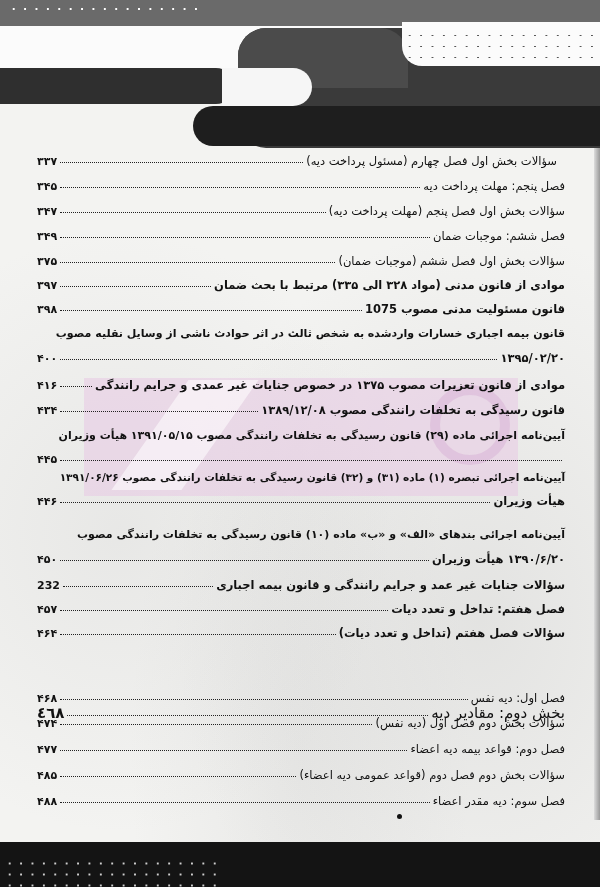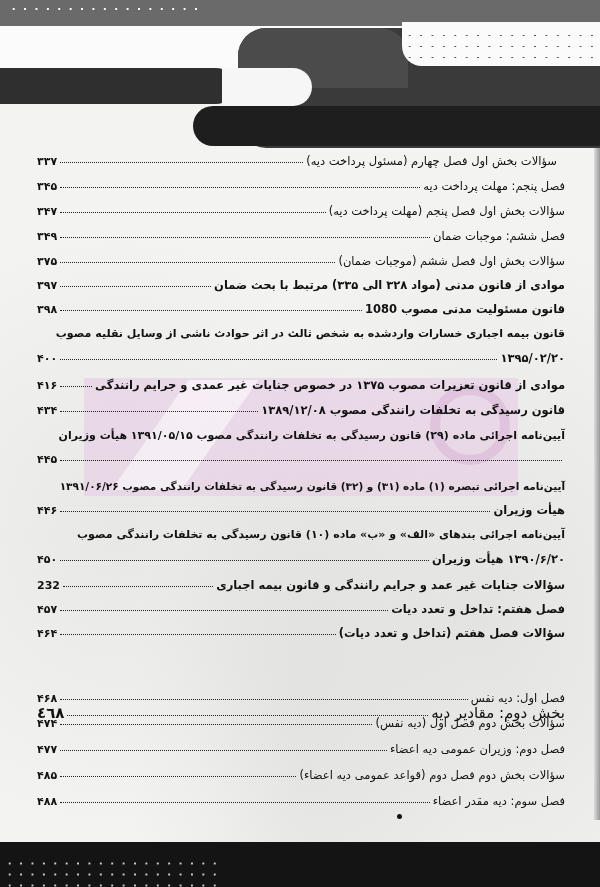--- a/index.html
+++ b/index.html
@@ -191,21 +191,21 @@
   <div class="entry bold" style="top:128px;">
     <div class="row">
         <span class="title">موادی از قانون مدنی (مواد ۳۲۸ الی ۳۳۵) مرتبط با بحث ضمان</span>
         <span class="leader"></span>
         <span class="page">۳۹۷</span>
       </div>
   </div>
 
   <div class="entry bold" style="top:152px;">
     <div class="row">
-        <span class="title">قانون مسئولیت مدنی مصوب 1080</span>
+        <span class="title">قانون مسئولیت مدنی مصوب 1075</span>
         <span class="leader"></span>
         <span class="page">۳۹۸</span>
       </div>
   </div>
 
   <div class="entry bold" style="top:177px;">
     <div class="line1" style="font-size:11px;">قانون بیمه اجباری خسارات واردشده به شخص ثالث در اثر حوادث ناشی از وسایل نقلیه مصوب</div>
     <div class="row" style="margin-top:10px;">
         <span class="title">۱۳۹۵/۰۲/۲۰</span>
         <span class="leader"></span>
@@ -231,21 +231,21 @@
 
   <div class="entry bold" style="top:279px;">
     <div class="line1" style="font-size:11px;">آیین‌نامه اجرائی ماده (۲۹) قانون رسیدگی به تخلفات رانندگی مصوب ۱۳۹۱/۰۵/۱۵ هیأت وزیران</div>
     <div class="row" style="margin-top:10px;">
         <span class="title"></span>
         <span class="leader"></span>
         <span class="page">۴۴۵</span>
       </div>
   </div>
 
-  <div class="entry bold" style="top:329px;">
+  <div class="entry bold" style="top:320px;">
     <div class="line1" style="font-size:10.5px;">آیین‌نامه اجرائی تبصره (۱) ماده (۳۱) و (۳۲) قانون رسیدگی به تخلفات رانندگی مصوب ۱۳۹۱/۰۶/۲۶</div>
     <div class="row" style="margin-top:10px;">
         <span class="title">هیأت وزیران</span>
         <span class="leader"></span>
         <span class="page">۴۴۶</span>
       </div>
   </div>
 
   <div class="entry bold" style="top:378px;">
     <div class="line1" style="font-size:11px;">آیین‌نامه اجرائی بندهای «الف» و «ب» ماده (۱۰) قانون رسیدگی به تخلفات رانندگی مصوب</div>
@@ -299,21 +299,21 @@
   <div class="entry" style="top:566px;">
     <div class="row">
         <span class="title">سؤالات بخش دوم فصل اول (دیه نفس)</span>
         <span class="leader"></span>
         <span class="page">۴۷۴</span>
       </div>
   </div>
 
   <div class="entry" style="top:592px;">
     <div class="row">
-        <span class="title">فصل دوم: وزیران عمومی دیه اعضاء</span>
+        <span class="title">فصل دوم: قواعد بیمه دیه اعضاء</span>
         <span class="leader"></span>
         <span class="page">۴۷۷</span>
       </div>
   </div>
 
   <div class="entry" style="top:618px;">
     <div class="row">
         <span class="title">سؤالات بخش دوم فصل دوم (قواعد عمومی دیه اعضاء)</span>
         <span class="leader"></span>
         <span class="page">۴۸۵</span>

